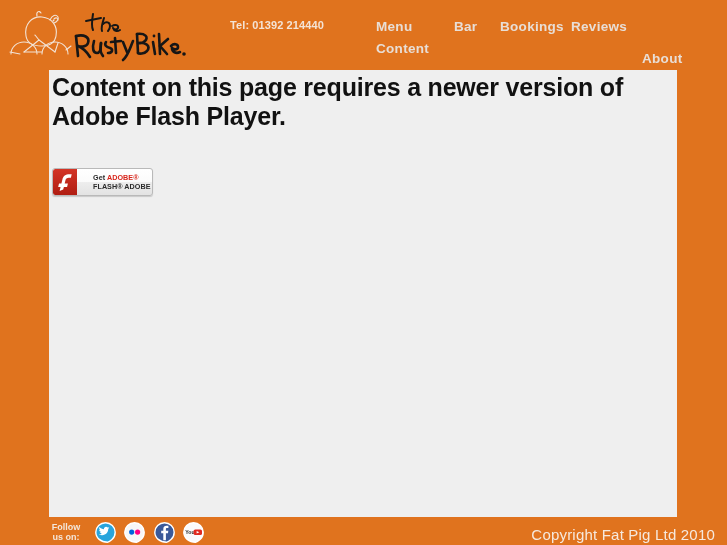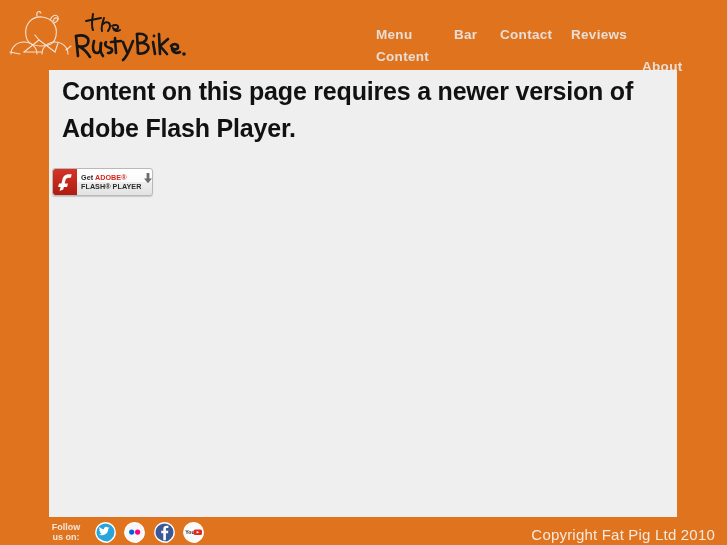--- a/index.html
+++ b/index.html
@@ -47,21 +47,21 @@
     font-size: 11px;
     line-height: 14px;
     font-weight: bold;
     letter-spacing: 0.1px;
     white-space: nowrap;
   }
   #contact-info div { white-space: nowrap; }
 
   #main-nav {
     position: absolute;
-    left: 372px; top: 24px;
+    left: 372px; top: 16px;
     width: 350px;
     height: 48px;
   }
   .nav-link {
     position: absolute;
     color: #e8ded6;
     font-size: 13.5px;
     font-weight: bold;
     letter-spacing: 0.3px;
     text-decoration: none;
@@ -79,26 +79,26 @@
   #content-panel {
     position: absolute;
     left: 49px; top: 70px;
     width: 628px;
     height: 447px;
     background: #efefef;
   }
 
   #flash-notice-heading {
     position: absolute;
-    left: 13px; top: 3px;
+    left: 3px; top: 3px;
     width: 600px;
     margin: 0;
     color: #111111;
     font-size: 25px;
-    line-height: 37px;
+    line-height: 29px;
     font-weight: bold;
     letter-spacing: -0.2px;
   }
 
   
   #flash-download-badge {
     position: absolute;
     left: 3px; top: 98px;
     width: 99px;
     height: 26px;
@@ -114,21 +114,21 @@
   #flash-logo-icon {
     width: 24px;
     background: linear-gradient(to bottom, #d33426 0%, #b01d12 100%);
     border-radius: 2px 0 0 2px;
     position: relative;
     flex: 0 0 24px;
   }
   #flash-logo-icon svg { position: absolute; left: 5px; top: 4px; }
   #flash-badge-text {
     flex: 1;
-    padding-left: 4px;
+    padding-left: 16px;
     display: flex;
     flex-direction: column;
     justify-content: center;
     line-height: 9.5px;
   }
   .badge-line {
     font-size: 7.2px;
     font-weight: bold;
     color: #2b2b2b;
     letter-spacing: 0.05px;
@@ -232,26 +232,27 @@
         <path d="M91 26 L92 46"></path>
         <path d="M92 38 L100 31"></path>
         <path d="M92 38 L99 46"></path>
         <path d="M103 38 C106 35, 110 36, 110 39 C110 42, 106 42, 104 40 C104 44, 108 46, 112 44"></path>
       </g>
       <circle cx="116" cy="46" r="1.8" fill="#161616" stroke="none"></circle>
     </svg>
   </div>
 
   <div id="contact-info">
+    <div>Tel: 01392 214440</div>
   </div>
 
   <nav id="main-nav">
     <a class="nav-link" id="nav-menu">Menu</a>
     <a class="nav-link" id="nav-bar">Bar</a>
-    <a class="nav-link" id="nav-bookings">Contact</a>
+    <a class="nav-link" id="nav-bookings">Bookings</a>
     <a class="nav-link" id="nav-reviews">Reviews</a>
     <a class="nav-link" id="nav-about">About</a>
     <a class="nav-link" id="nav-contact">Content</a>
   </nav>
 </div>
 
 <div id="content-panel">
 
   <h1 id="flash-notice-heading">Content on this page requires a newer version of Adobe Flash Player.</h1>
 
@@ -259,21 +260,21 @@
     <div id="flash-logo-icon">
       <svg width="14" height="18" viewBox="0 0 14 18" aria-hidden="true">
         <path d="M11.6 1.2 C7.4 1.2 5.2 3.0 4.4 6.4 L3.4 10.6 L1.0 10.6 L0.2 14.0 L2.6 14.0 L1.6 18.0 L5.2 16.6 L5.9 14.0 L9.1 14.0 L9.9 10.6 L6.7 10.6 L7.4 7.6 C7.8 5.6 8.8 4.7 10.9 4.7 L12.9 4.7 L13.7 1.2 Z" fill="#ffffff"></path>
       </svg>
     </div>
 
     <div id="flash-badge-text">
       <div class="badge-line">
         <span>Get </span><span class="badge-accent">ADOBE®</span>
       </div>
-      <div class="badge-line">FLASH® PLAYER</div>
+      <div class="badge-line">FLASH® ADOBE</div>
     </div>
 
     <div id="flash-download-arrow">
       <svg width="8" height="11" viewBox="0 0 8 11" aria-hidden="true">
         <rect x="2.6" y="0" width="2.8" height="6" fill="#6d6d6d"></rect>
         <path d="M0 5.4 L8 5.4 L4 10.2 Z" fill="#6d6d6d"></path>
       </svg>
     </div>
   </div>
 </div>

